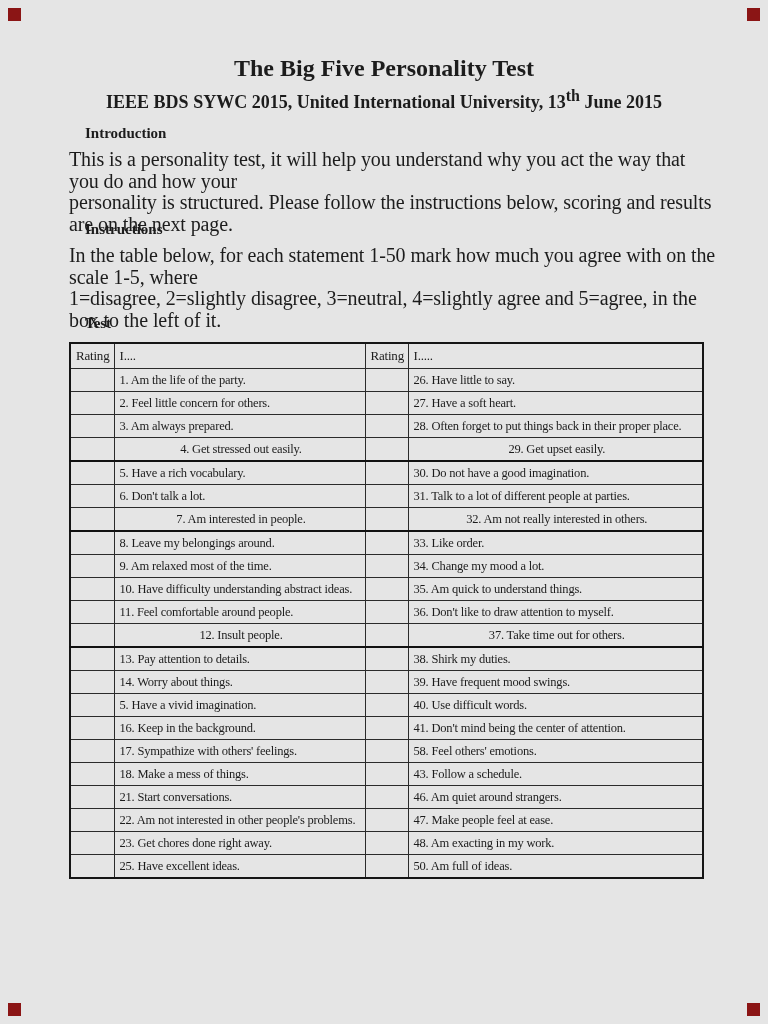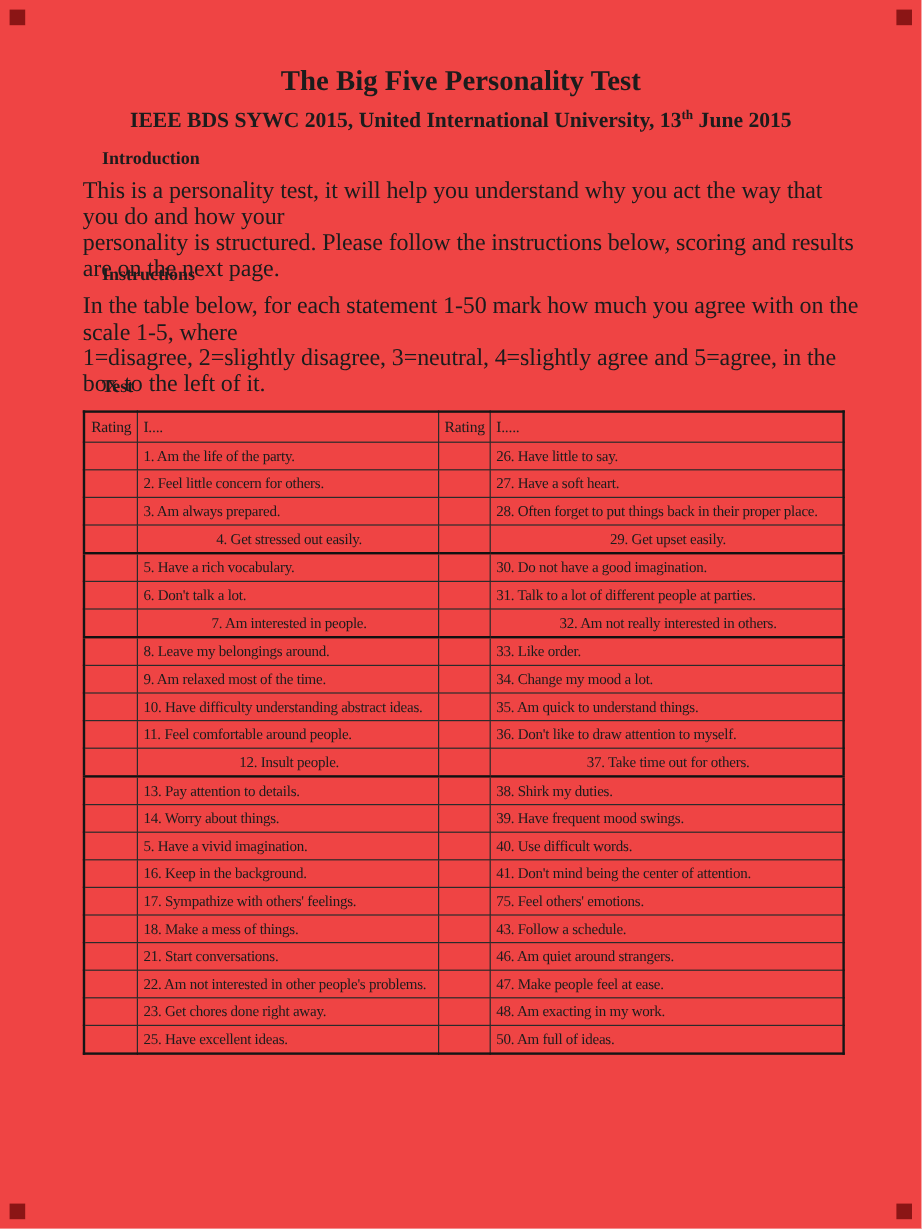--- a/index.html
+++ b/index.html
@@ -1,40 +1,40 @@
 <!DOCTYPE html>
 <html><head>
 <meta charset="utf-8">
 <style>
   html,body{margin:0;padding:0;background:#ffffff;}
   .page{
     position:relative;
     width:768px;height:1024px;
-    background:#ef4444;
+    background:#e5e5e5;
     font-family:"Liberation Serif", serif;
     color:#1c1c1c;
     overflow:hidden;
   }
   .corner-marker{
     position:absolute;width:13px;height:13px;background:#8b1515;
   }
   .cm-tl{top:8px;left:8px;}
   .cm-tr{top:8px;right:8px;}
   .cm-bl{bottom:8px;left:8px;}
   .cm-br{bottom:8px;right:8px;}
 
   .doc-title{
     position:absolute;top:55px;left:0;width:768px;
     text-align:center;font-size:24px;font-weight:bold;line-height:26px;
   }
   .doc-subtitle{
     position:absolute;top:85px;left:0;width:768px;
     text-align:center;font-size:18px;font-weight:bold;line-height:22px;
   }
-  .doc-subtitle sup{font-size:11px;}
+  .doc-subtitle sup{font-size:16px;}
 
   .sec-heading{
     position:absolute;left:69px;
     font-size:15px;font-weight:bold;line-height:18px;margin-left:16px;
   }
   .h-intro{top:124px;}
   .h-instr{top:220px;}
   .h-test{top:314px;}
 
   .sec-body{
@@ -203,21 +203,21 @@
         <tr>
           <td></td>
           <td>16. Keep in the background.</td>
           <td></td>
           <td>41. Don't mind being the center of attention.</td>
         </tr>
         <tr>
           <td></td>
           <td>17. Sympathize with others' feelings.</td>
           <td></td>
-          <td>75. Feel others' emotions.</td>
+          <td>58. Feel others' emotions.</td>
         </tr>
         <tr>
           <td></td>
           <td>18. Make a mess of things.</td>
           <td></td>
           <td>43. Follow a schedule.</td>
         </tr>
         <tr>
           <td></td>
           <td>21. Start conversations.</td>

